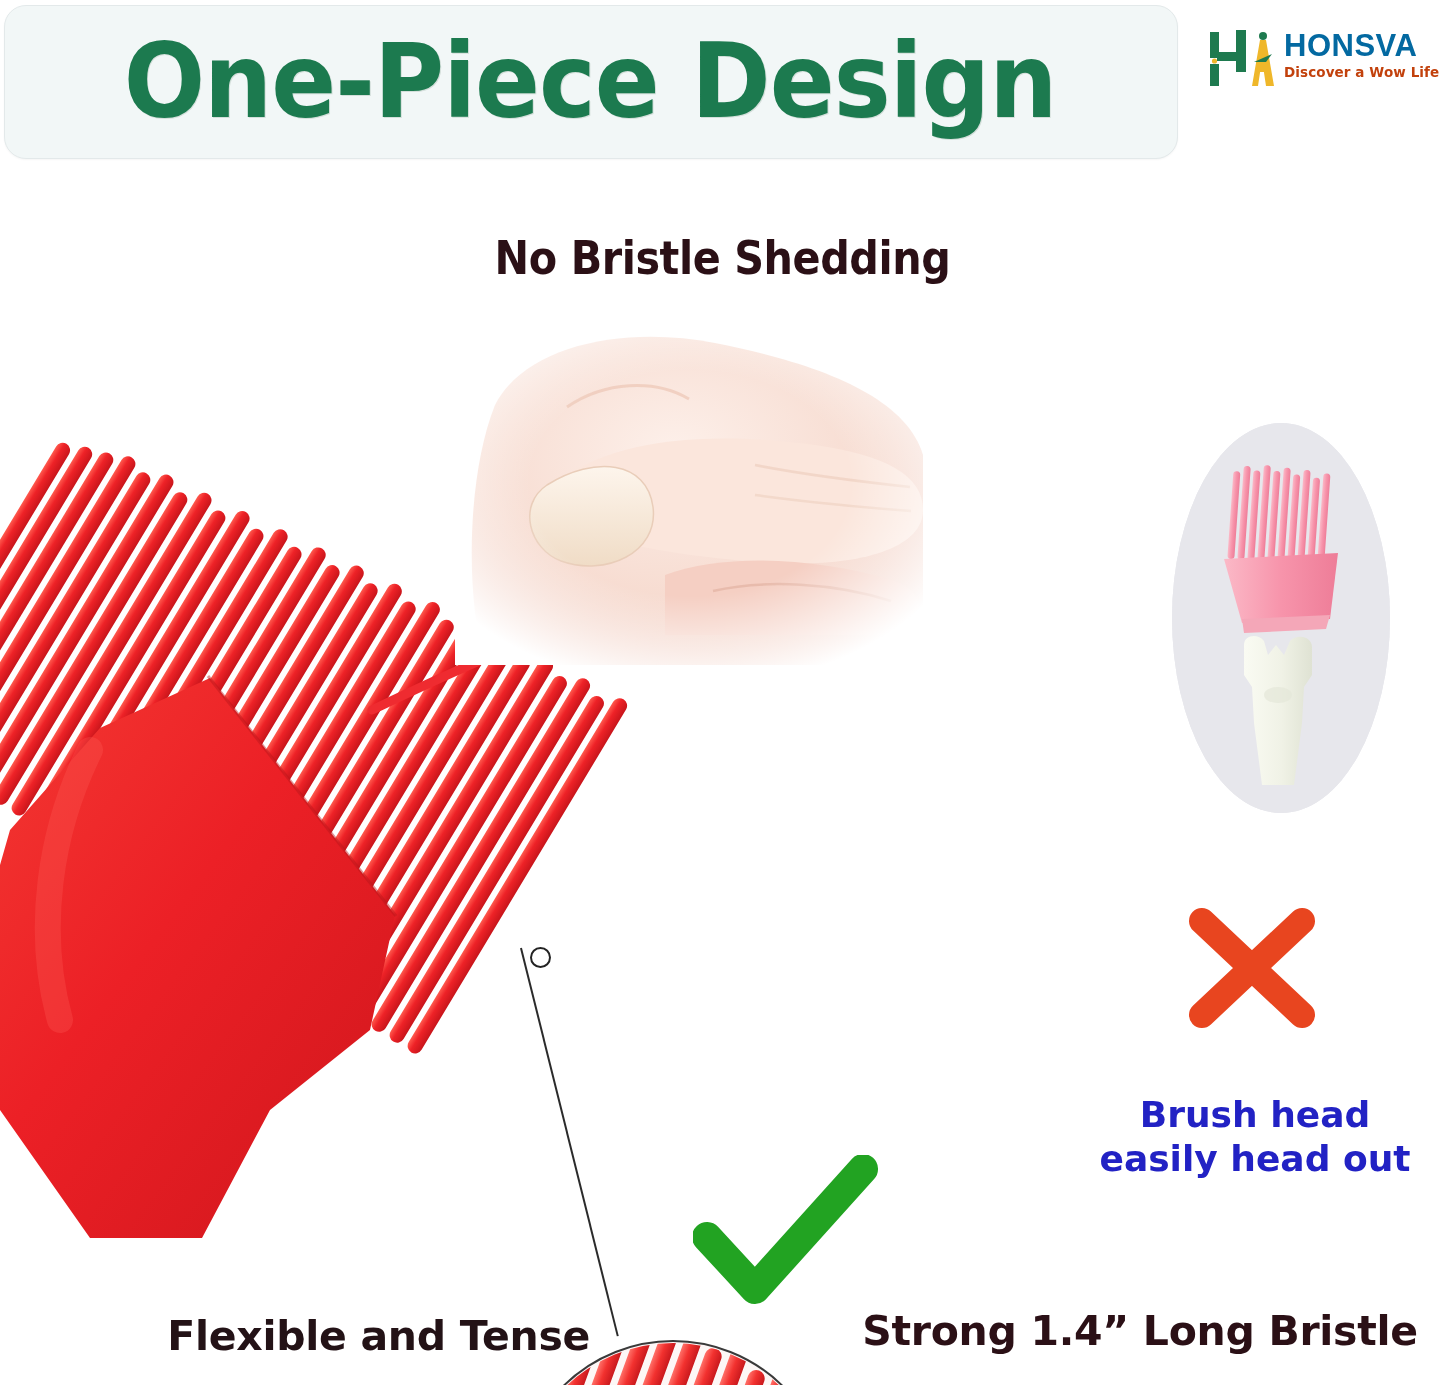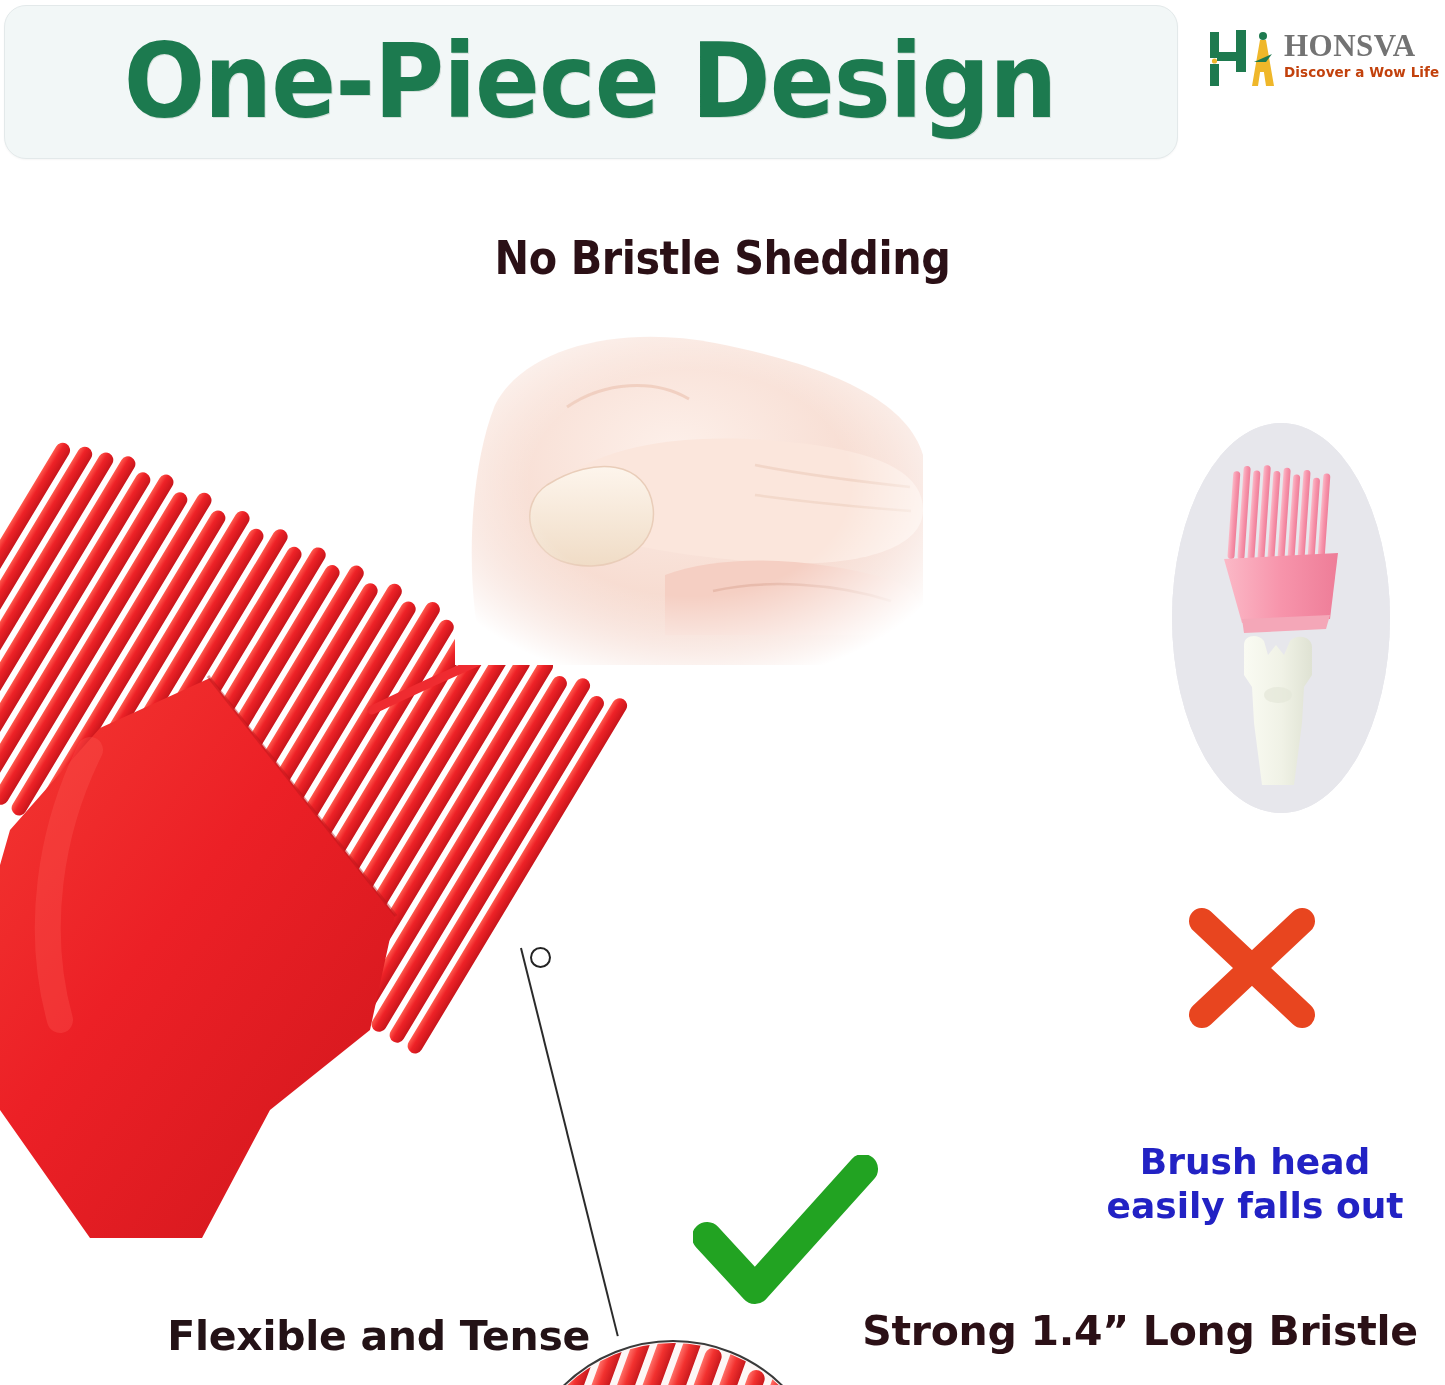--- a/index.html
+++ b/index.html
@@ -34,22 +34,22 @@
     text-shadow:1px 1px 0 rgba(120,150,130,0.25);
     white-space:nowrap;
     line-height:1;
   }
 
   
   .logo{position:absolute;left:1206px;top:28px;width:232px;height:66px;}
   .logo-mark{position:absolute;left:0;top:0;width:80px;height:62px;}
   .logo-text-wrap{position:absolute;left:78px;top:2px;width:156px;}
   .logo-name{
-    font-family:Liberation Serif, serif;
-    font-weight:700;font-size:31px;color:#737373;letter-spacing:0.5px;
+    font-family:Liberation Sans, sans-serif;
+    font-weight:700;font-size:31px;color:#0369a1;letter-spacing:0.5px;
     line-height:1;white-space:nowrap;
   }
   .logo-tag{
     margin-top:5px;
     font-family:"DejaVu Sans", sans-serif;
     font-weight:700;font-size:13.5px;color:#c2410c;letter-spacing:0.1px;
     white-space:nowrap;line-height:1;
   }
 
   
@@ -107,21 +107,21 @@
     border-radius:50% / 50%;
     background:#e7e7ec;
     overflow:hidden;
   }
   .cross{position:absolute;left:1182px;top:903px;width:140px;height:130px;}
   .right-caption{
     position:absolute;left:1065px;top:1093px;width:380px;
     text-align:center;
     color:#2222c4;
     font-family:"DejaVu Sans", sans-serif;
-    font-weight:700;font-size:36px;line-height:1.22;margin-top:47px;
+    font-weight:700;font-size:36px;line-height:1.22;
   }
 
   
   .cap-left{
     position:absolute;left:30px;top:1316px;width:560px;
     text-align:right;
     color:#231216;
     font-family:"DejaVu Sans", sans-serif;
     font-weight:700;font-size:41px;line-height:1;letter-spacing:-0.3px;
     white-space:nowrap;
@@ -371,19 +371,19 @@
       <ellipse cx="106" cy="272" rx="14" ry="8" fill="#e4e7d8" opacity="0.7"></ellipse>
     </svg>
   </div>
 
   <svg class="cross" viewBox="0 0 140 130" width="140" height="130" aria-hidden="true">
     <path d="M20 18 L120 112 M120 18 L20 112" stroke="#e8451f" stroke-width="26" stroke-linecap="round" fill="none"></path>
   </svg>
 
   <div class="right-caption">
     <div>Brush head</div>
-    <div>easily falls out</div>
+    <div>easily head out</div>
   </div>
 
   <div class="cap-left">Flexible and Tense</div>
   <div class="cap-right">Strong 1.4” Long Bristle</div>
 
 </div>
 
 </body></html>

